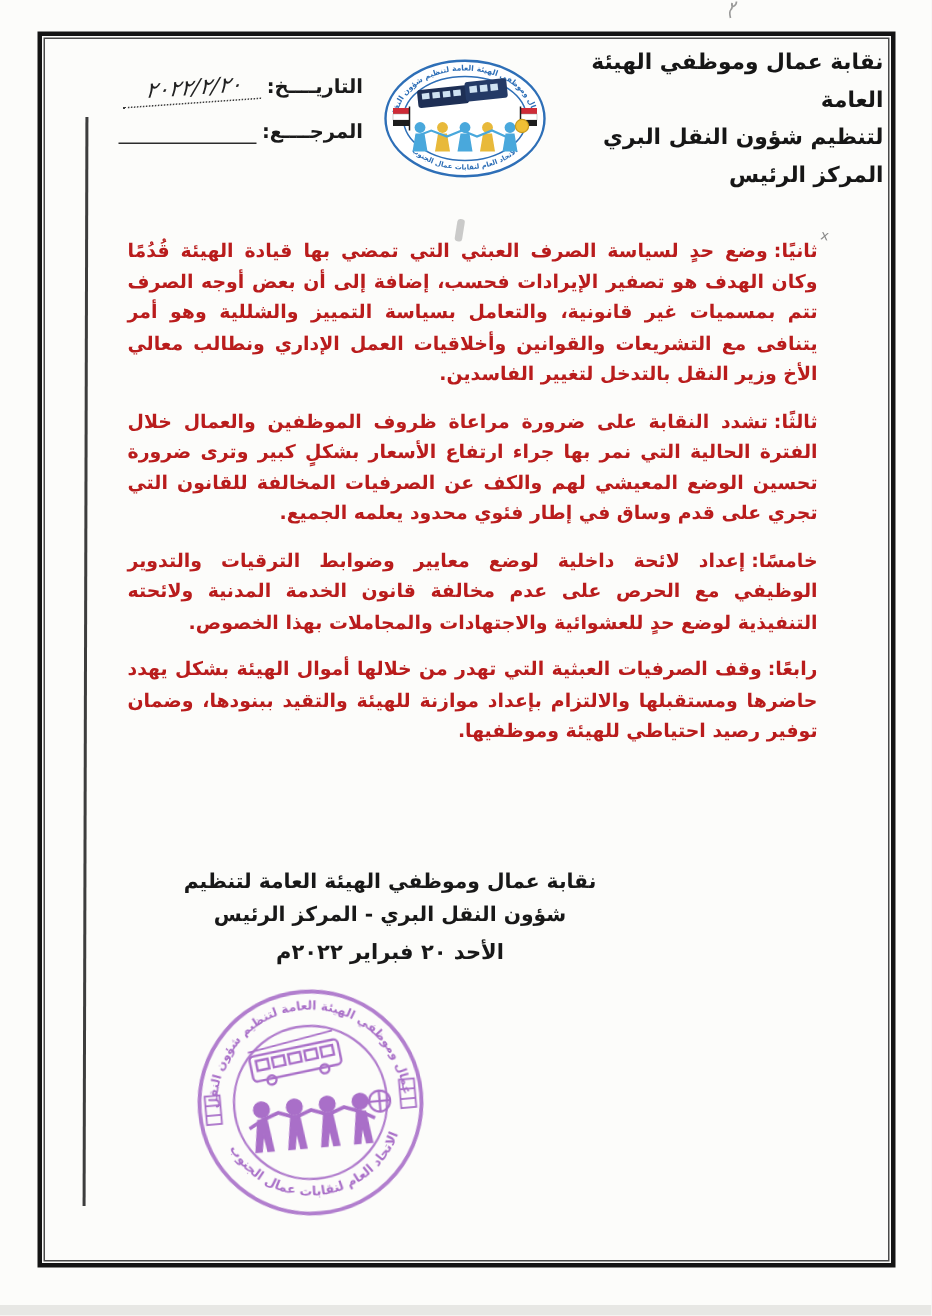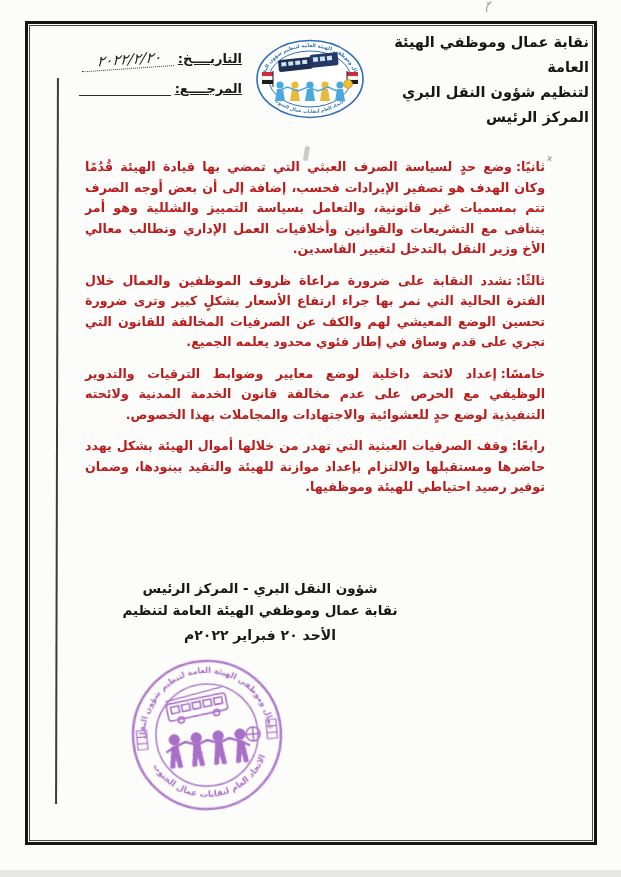--- a/index.html
+++ b/index.html
@@ -37,21 +37,21 @@
     position:absolute;left:377px;top:30px;width:212px;
     direction:rtl;text-align:right;font-weight:bold;color:#161616;
     font-size:14.5px;line-height:25px;
   }
   .logo{position:absolute;left:255px;top:39px;}
   .meta{
     position:absolute;left:64px;top:36px;width:178px;
     direction:rtl;font-weight:bold;font-size:13px;color:#1a1a1a;
   }
   .meta-row{display:flex;align-items:flex-end;height:30px;}
-  .meta-label{white-space:nowrap;text-decoration:underline;}
+  .meta-label{white-space:nowrap;}
   .meta-value{
     display:inline-block;direction:ltr;margin-right:4px;
     border-bottom:1px dotted #3c3c3c;min-width:92px;text-align:center;
     font-weight:normal;font-style:italic;font-size:14.5px;letter-spacing:1px;
     transform:rotate(-4deg) skewX(-10deg);transform-origin:bottom right;color:#222;
     padding-bottom:1px;
   }
   .blank-line{
     display:inline-block;margin-right:4px;width:92px;height:14px;
     border-bottom:1.3px solid #2c2c2c;
@@ -180,22 +180,22 @@
     </p>
     <p>
       <b class="plabel">خامسًا:</b><span>إعداد لائحة داخلية لوضع معايير وضوابط الترقيات والتدوير الوظيفي مع الحرص على عدم مخالفة قانون الخدمة المدنية ولائحته التنفيذية لوضع حدٍ للعشوائية والاجتهادات والمجاملات بهذا الخصوص.</span>
     </p>
     <p>
       <b class="plabel">رابعًا:</b><span>وقف الصرفيات العبثية التي تهدر من خلالها أموال الهيئة بشكل يهدد حاضرها ومستقبلها والالتزام بإعداد موازنة للهيئة والتقيد ببنودها، وضمان توفير رصيد احتياطي للهيئة وموظفيها.</span>
     </p>
   </main>
 
   <div class="signature">
+    <div>نقابة عمال وموظفي الهيئة العامة لتنظيم</div>
     <div>شؤون النقل البري - المركز الرئيس</div>
-    <div>نقابة عمال وموظفي الهيئة العامة لتنظيم</div>
     <div class="sig-date">الأحد ٢٠ فبراير ٢٠٢٢م</div>
   </div>
 
   <svg class="stamp" width="170" height="170" viewBox="-85 -85 170 170">
     <g stroke="#a264c4" fill="none" opacity="0.9">
       <circle cx="0" cy="0" r="74" stroke-width="2.6"></circle>
       <circle cx="0" cy="0" r="51" stroke-width="1.6"></circle>
     </g>
     <defs>
       <path id="stampTop" d="M -62,0 A 62 62 0 0 1 62,0"></path>

